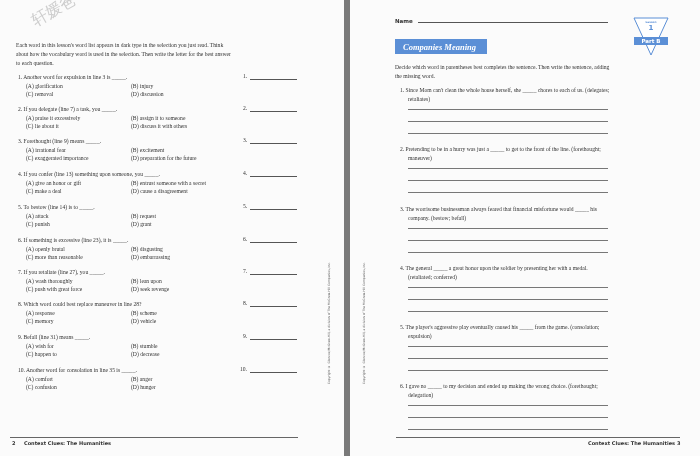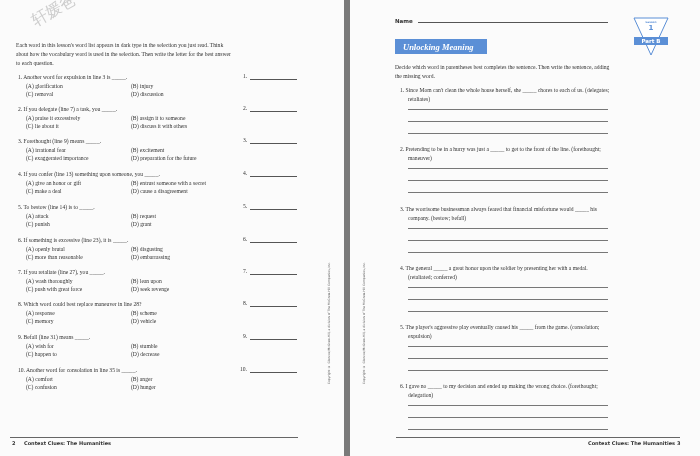--- a/index.html
+++ b/index.html
@@ -162,21 +162,21 @@
 
   <div class="badge">
     <svg class="tri" width="38" height="40" viewBox="0 0 38 40">
       <polygon points="2,1 36,1 19,38" fill="#fff" stroke="#5b8fd6" stroke-width="1"></polygon>
     </svg>
     <div class="lesson">Lesson</div>
     <div class="num">1</div>
     <div class="part">Part B</div>
   </div>
 
-  <div class="banner" style="left:45px;top:39px;width:92px;">Unlocking Meaning</div>
+  <div class="banner" style="left:45px;top:39px;width:92px;">Companies Meaning</div>
   <div class="intro" style="left:45px;top:63px;width:215px;">Decide which word in parentheses best completes the sentence. Then write the sentence, adding the missing word.</div>
 
   <div id="rq">
       <div class="q" style="left: 50px; top: 86px; width: 210px; padding-left: 8px; text-indent: -8px;">1. Since Mom can't clean the whole house herself, she _____ chores to each of us. (delegates; retaliates)</div>
       <div class="wline" style="top: 109px;"></div>
       <div class="wline" style="top: 121px;"></div>
       <div class="wline" style="top: 133px;"></div>
       <div class="q" style="left: 50px; top: 145px; width: 210px; padding-left: 8px; text-indent: -8px;">2. Pretending to be in a hurry was just a _____ to get to the front of the line. (forethought; maneuver)</div>
       <div class="wline" style="top: 168px;"></div>
       <div class="wline" style="top: 180px;"></div>

